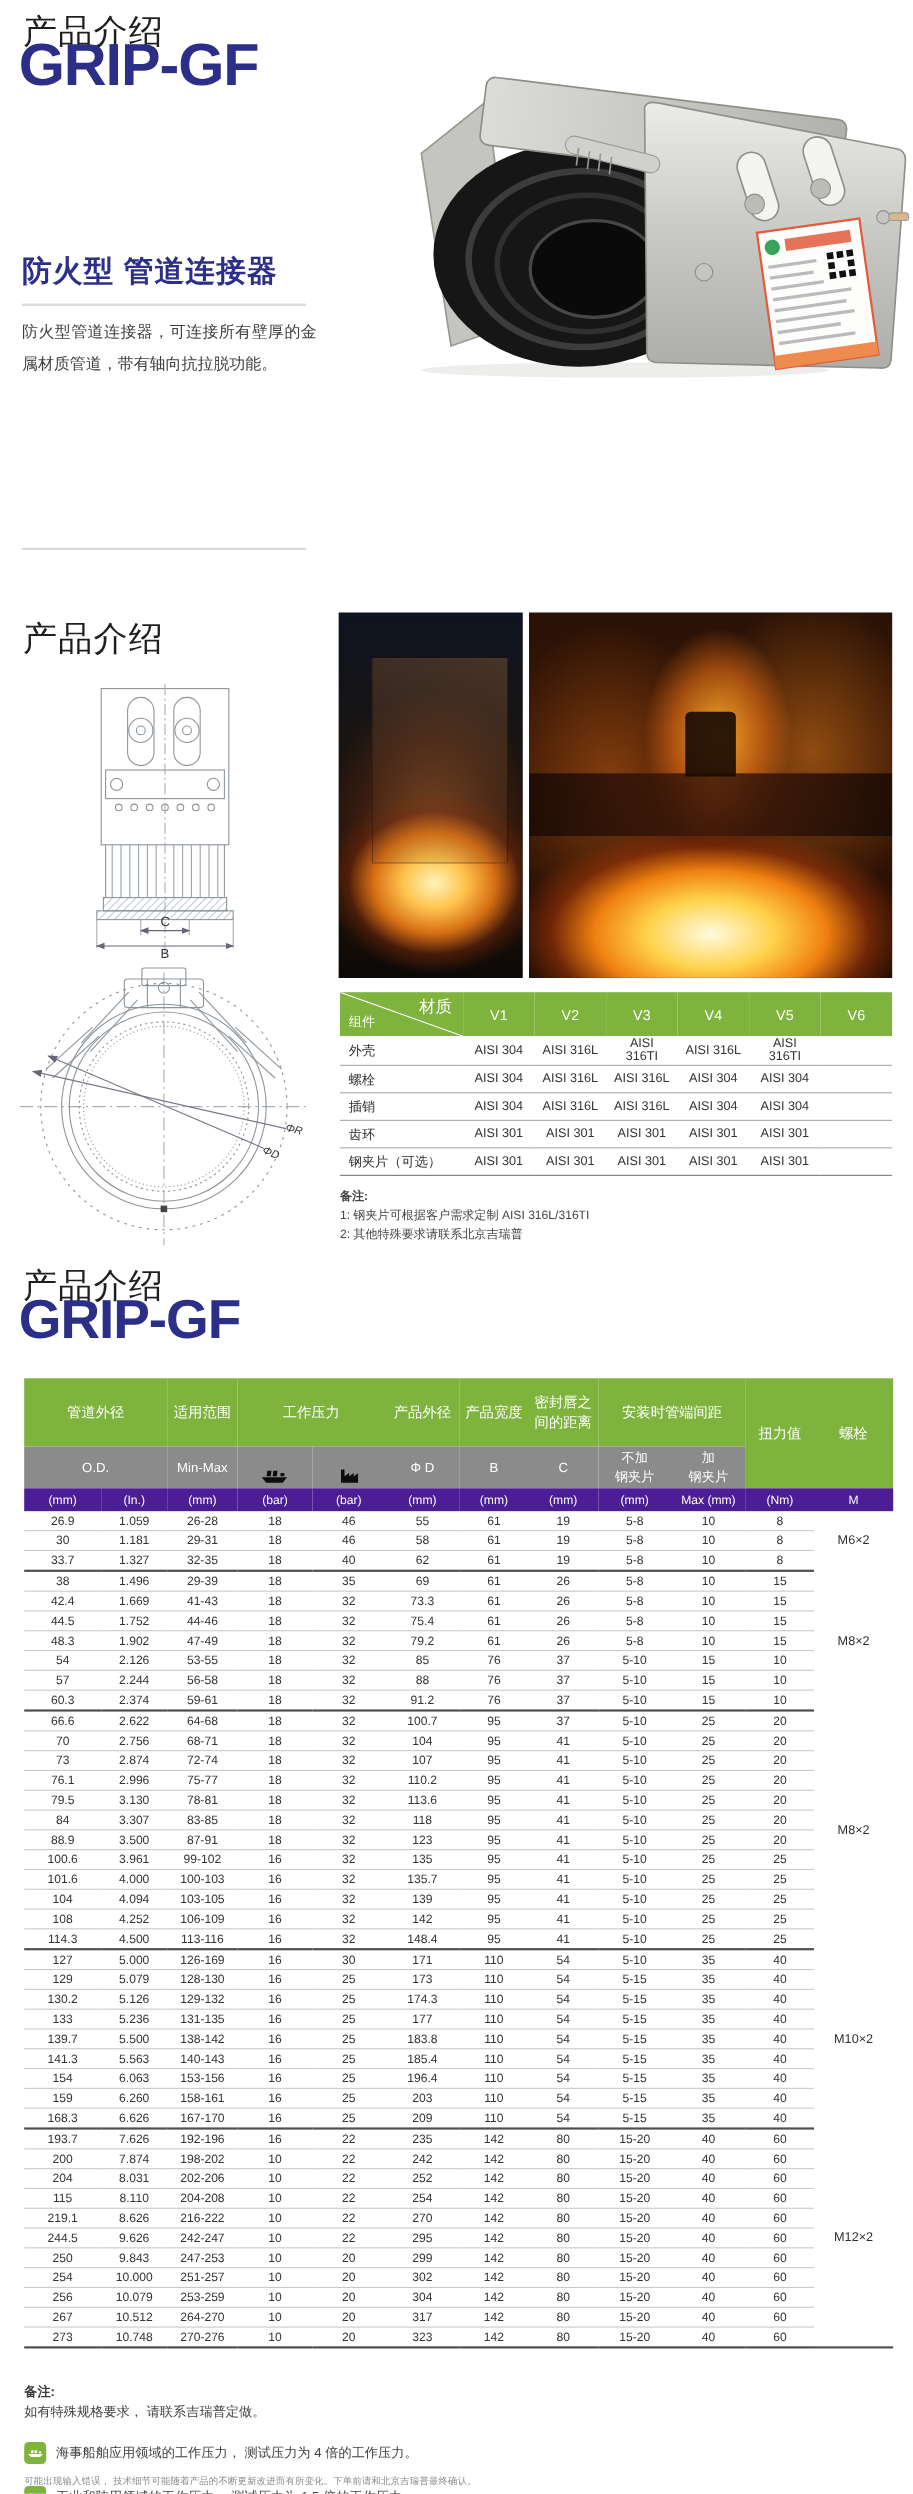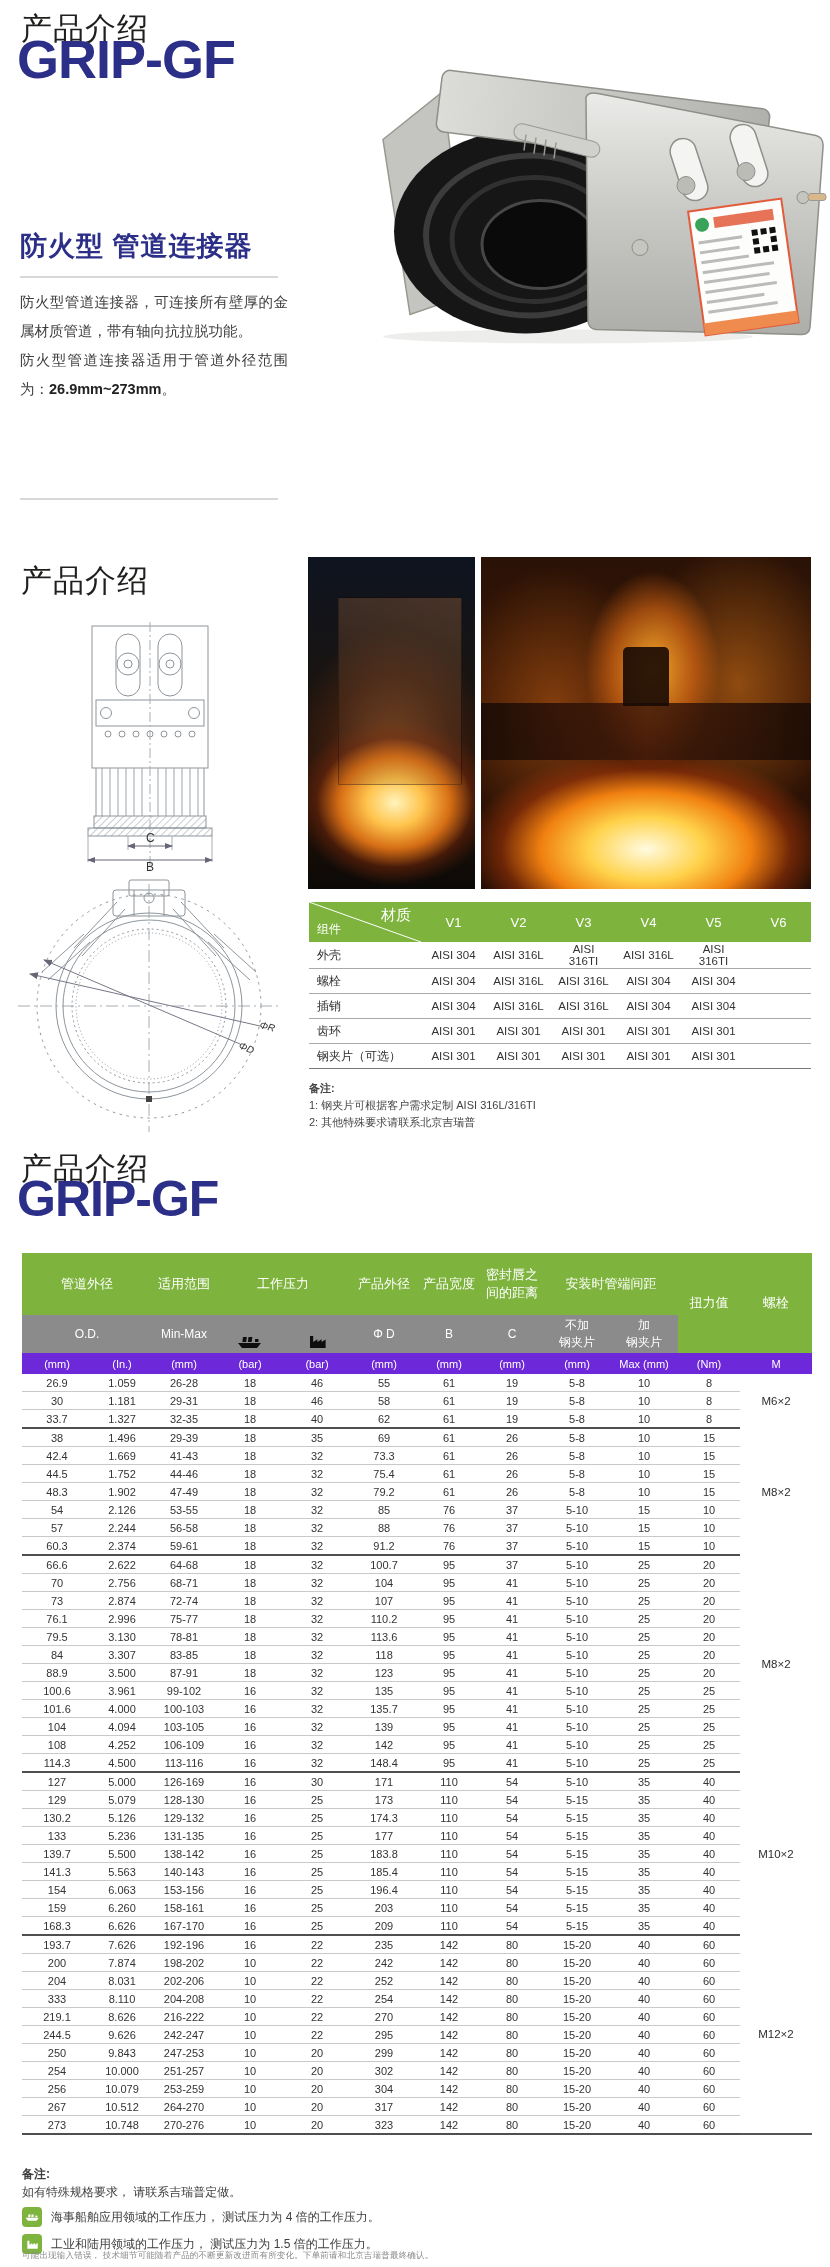--- a/index.html
+++ b/index.html
@@ -60,31 +60,31 @@
   .mat tbody tr:last-child td{border-bottom:1.5px solid #777;}
   .mat-notes{position:absolute;left:309px;top:1080px;font-size:11px;color:#444;line-height:17px;}
   .mn-title{font-weight:bold;}
 
   
   .spec{position:absolute;left:22px;top:1253px;width:790px;border-collapse:collapse;
         table-layout:fixed;border-bottom:2.5px solid #555;}
   .spec th{padding:0;font-weight:normal;color:#fff;white-space:pre-line;text-align:center;}
   .spec tr.h1 th{background:#7eb43d;font-size:13px;height:62px;}
   .spec tr.h2 th{background:#8b8b8b;font-size:12px;height:38px;}
-  .spec tr.h3 th{background:#6d28d9;font-size:11px;height:21px;}
+  .spec tr.h3 th{background:#4c1d95;font-size:11px;height:21px;}
   .spec tbody td{font-size:11px;color:#333;text-align:center;height:17px;padding:0;
       border-bottom:1px solid #c9c9c9;white-space:pre-line;background:#fff;}
   .spec tbody tr.group-end td{border-bottom:2px solid #4f4f4f;text-align:center;}
   .spec tbody td.bolt-cell{border-bottom:none !important;font-size:11.5px;color:#2e2e2e;}
   .hicon{display:inline-block;vertical-align:middle;}
 
   
   .notes{position:absolute;left:22px;top:2166px;font-size:12px;color:#3e3e3e;line-height:16px;}
   .n-title{font-weight:bold;margin-bottom:2px;}
-  .n-row{margin-top:7px;display:flex;align-items:center;}
+  .n-row{margin-top:20px;display:flex;align-items:center;}
   .gicon{display:inline-flex;align-items:center;justify-content:center;width:20px;height:20px;
         background:#7eb43d;border-radius:4px;margin-right:9px;flex:0 0 auto;}
   .foot{position:absolute;left:22px;top:2250px;font-size:8.5px;color:#8a8a8a;letter-spacing:.2px;}
 </style>
 </head>
 <body>
 
 <div class="page">
 
   <div class="kicker k1">产品介绍</div>
@@ -154,21 +154,20 @@
         <rect x="408" y="278" width="94" height="12" fill="#ef8b4e"></rect>
       </g>
     </svg>
   </div>
 
   <div class="subtitle">防火型 管道连接器</div>
   <div class="rule rule1"></div>
 
   <div class="intro">
     <p>防火型管道连接器，可连接所有壁厚的金属材质管道，带有轴向抗拉脱功能。</p>
-    <p><span>防火型管道连接器适用于管道外径范围为：</span><b>26.9mm~273mm</b><span>。</span></p>
   </div>
   <div class="rule rule2"></div>
 
   <div class="kicker k2">产品介绍</div>
 
   <div class="draw1">
     <svg viewBox="0 0 128 252" width="128" height="252">
       <defs>
         <pattern id="hat1" width="5" height="5" patternUnits="userSpaceOnUse" patternTransform="rotate(45)">
           <line x1="0" y1="0" x2="0" y2="5" stroke="#9aa4ab" stroke-width="1.1"></line>
@@ -874,21 +873,21 @@
           <td>10</td>
           <td>22</td>
           <td>252</td>
           <td>142</td>
           <td>80</td>
           <td>15-20</td>
           <td>40</td>
           <td>60</td>
         </tr>
         <tr>
-          <td>333</td>
+          <td>115</td>
           <td>8.110</td>
           <td>204-208</td>
           <td>10</td>
           <td>22</td>
           <td>254</td>
           <td>142</td>
           <td>80</td>
           <td>15-20</td>
           <td>40</td>
           <td>60</td>

